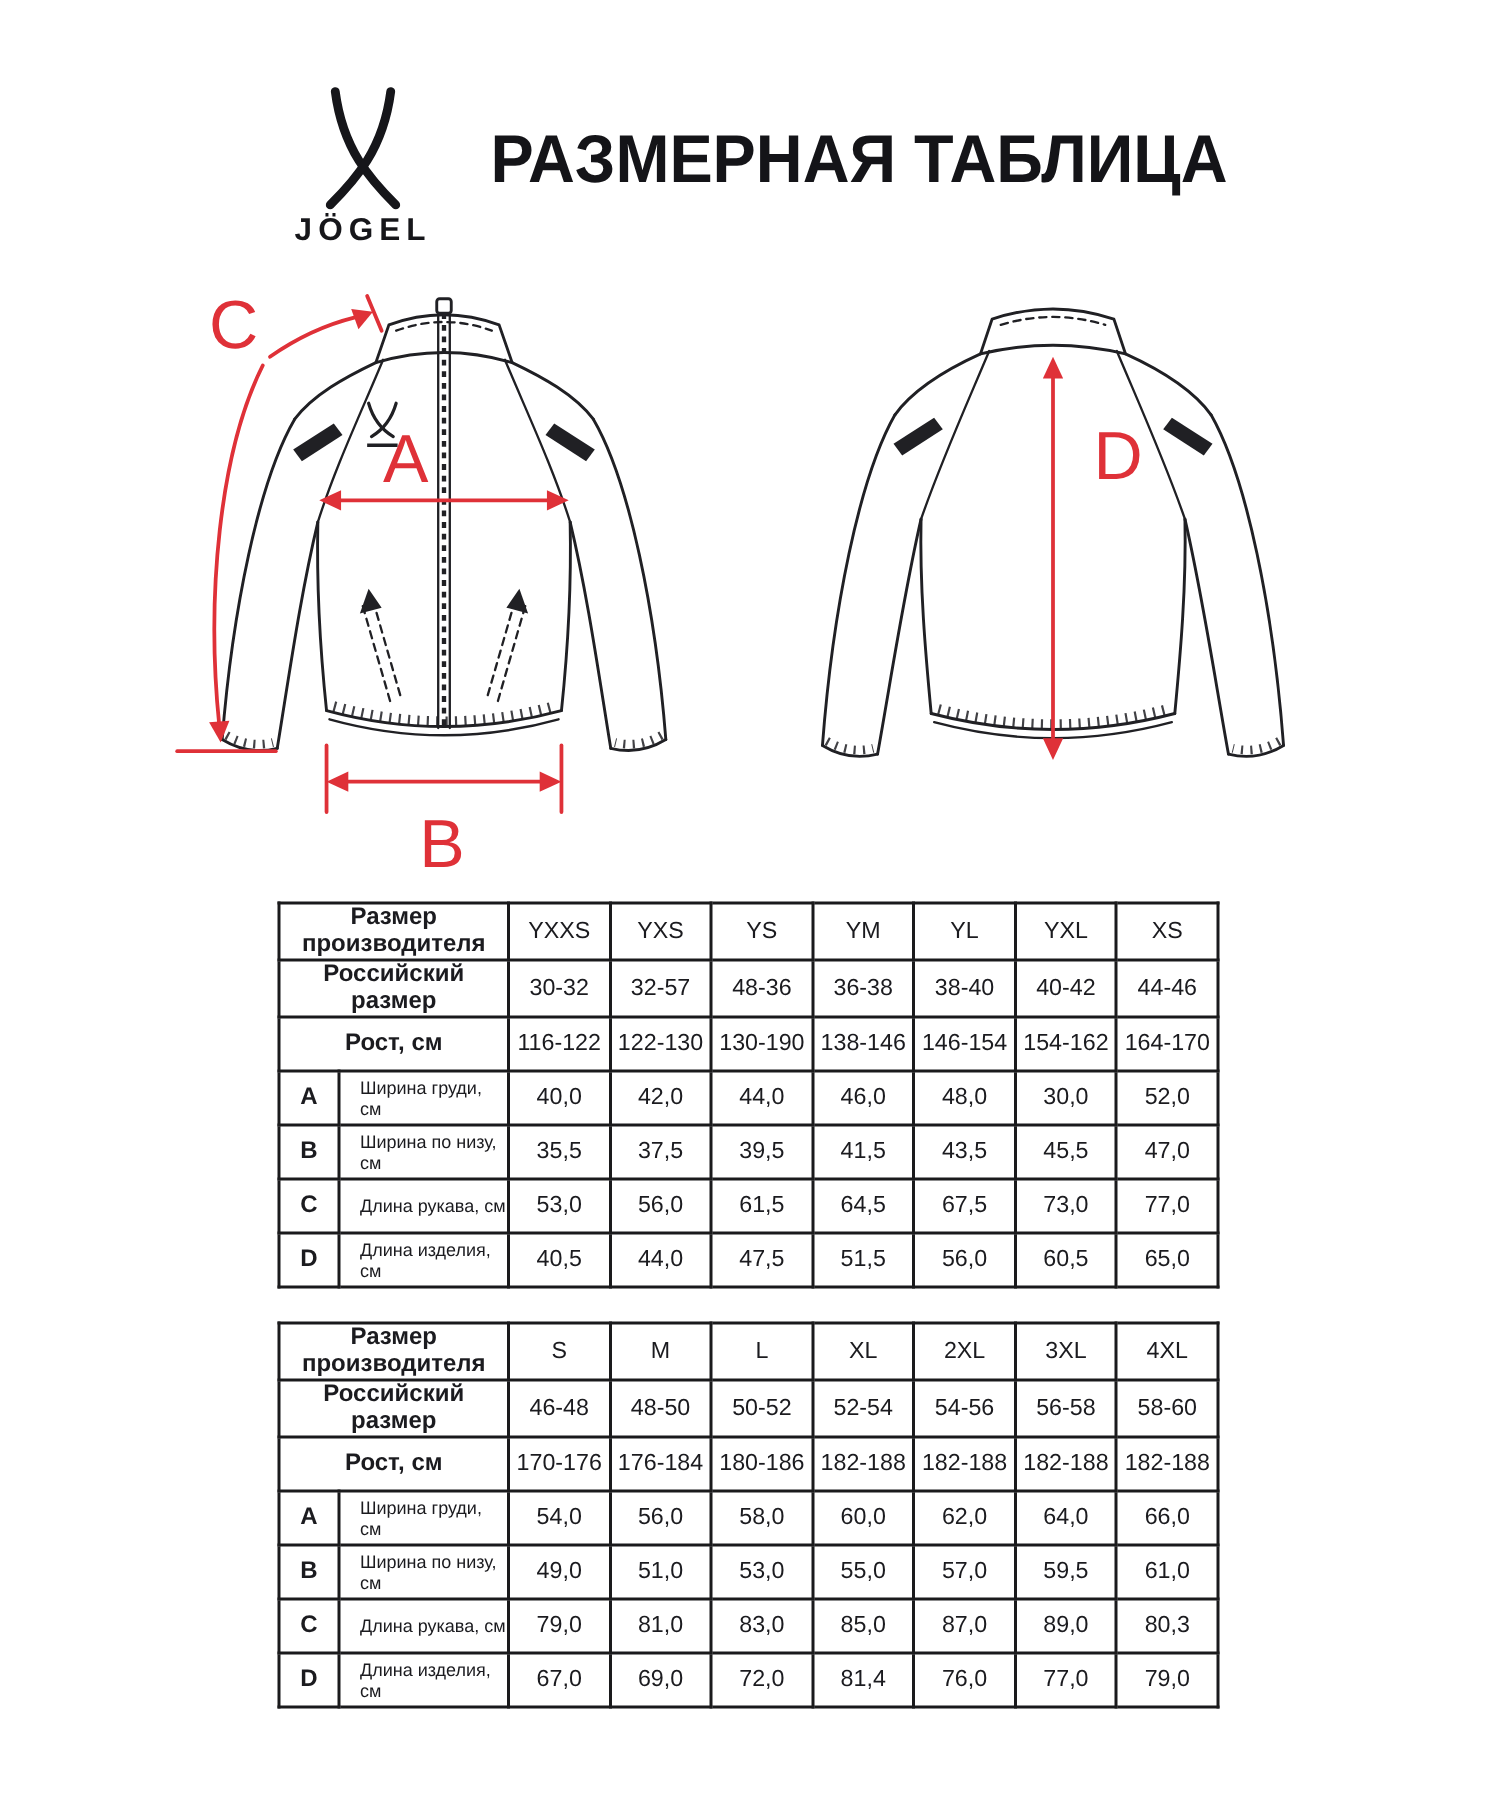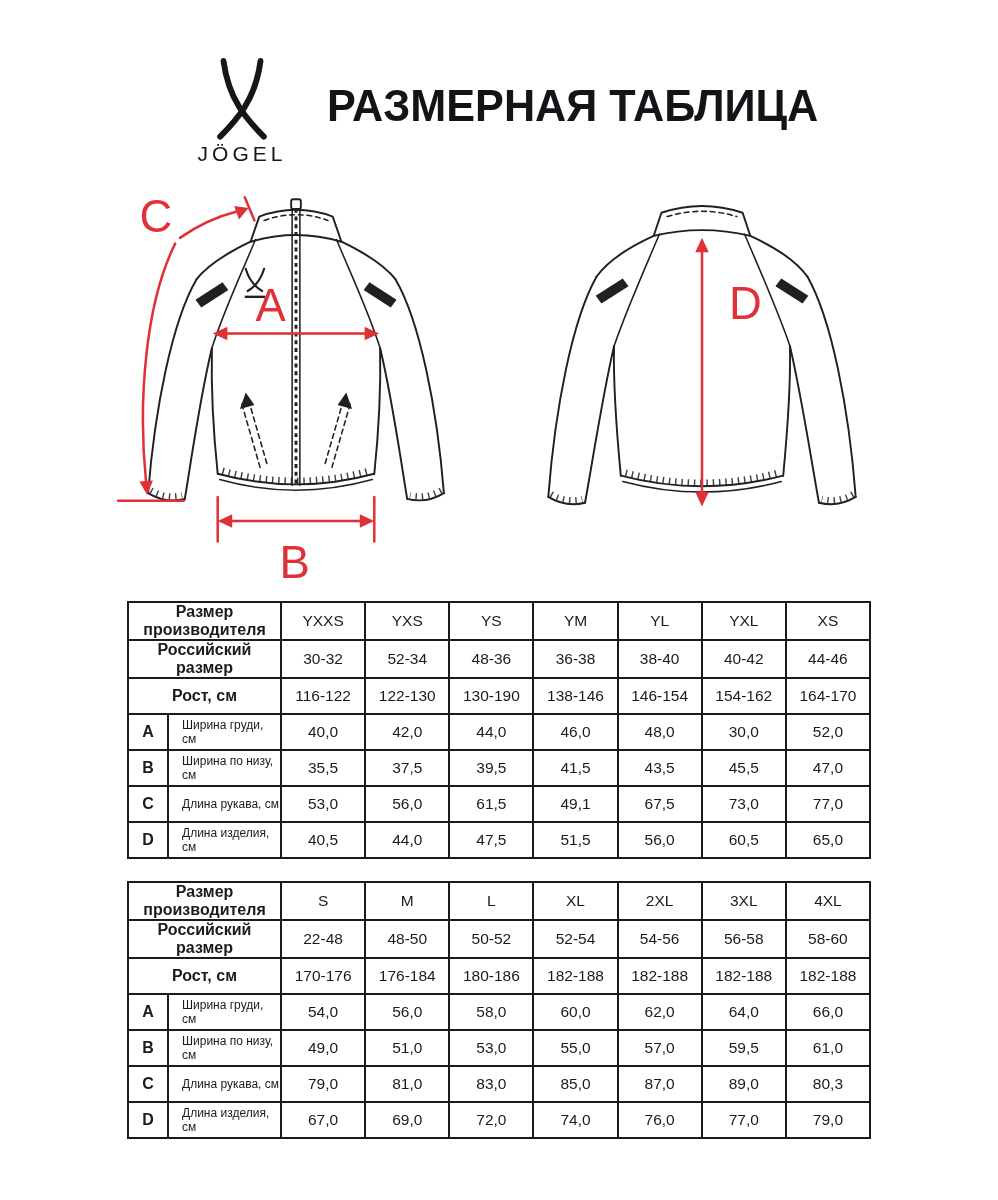--- a/index.html
+++ b/index.html
@@ -13,21 +13,21 @@
   }
   
   .header{
     display:flex;align-items:center;
     padding:52px 0 0 183px;
     height:118px;
   }
   .logo{width:118px;display:flex;flex-direction:column;align-items:center;}
   .logo svg{display:block;}
   .logo-word{
-    font-weight:400;font-size:21px;letter-spacing:4px;
+    font-weight:700;font-size:21px;letter-spacing:4px;
     color:#16161a;margin-top:2px;
   }
   .page-title{
     font-size:45px;font-weight:700;color:#141418;
     letter-spacing:0px;margin:0 0 10px 26px;
     transform:scaleX(.96);transform-origin:left center;
     white-space:nowrap;
   }
   
   .diagrams{
@@ -43,21 +43,21 @@
   .patch{fill:#202024;stroke:none;}
   .red-line{stroke:var(--arrow);stroke-width:2.6;fill:none;stroke-linecap:round;}
   .red-fill{fill:var(--arrow);stroke:none;}
   .red-letter{
     fill:var(--arrow);
     font-family:"Liberation Sans", sans-serif;
     font-size:47px;font-weight:400;
   }
   
   .size-table{
-    width:744px;margin:0 auto;
+    width:628px;margin:0 auto;
     border-collapse:collapse;table-layout:fixed;
   }
   .tbl-1{margin-top:17px;}
   .tbl-2{margin-top:22px;}
   .size-table col.c-letter{width:40px;}
   .size-table col.c-label{width:113px;}
   .size-table th,.size-table td{
     border:2px solid #1a1a1c;
     height:34px;padding:0;
     text-align:center;vertical-align:middle;
@@ -223,21 +223,21 @@
           <td>YXS</td>
           <td>YS</td>
           <td>YM</td>
           <td>YL</td>
           <td>YXL</td>
           <td>XS</td>
         </tr>
         <tr>
           <th class="hlabel" colspan="2">Российский размер</th>
           <td>30-32</td>
-          <td>52-34</td>
+          <td>32-57</td>
           <td>48-36</td>
           <td>36-38</td>
           <td>38-40</td>
           <td>40-42</td>
           <td>44-46</td>
         </tr>
         <tr>
           <th class="hlabel" colspan="2">Рост, см</th>
           <td>116-122</td>
           <td>122-130</td>
@@ -268,21 +268,21 @@
           <td>43,5</td>
           <td>45,5</td>
           <td>47,0</td>
         </tr>
         <tr>
           <th class="letter">C</th>
           <th class="mlabel">Длина рукава, см</th>
           <td>53,0</td>
           <td>56,0</td>
           <td>61,5</td>
-          <td>49,1</td>
+          <td>64,5</td>
           <td>67,5</td>
           <td>73,0</td>
           <td>77,0</td>
         </tr>
         <tr>
           <th class="letter">D</th>
           <th class="mlabel">Длина изделия, см</th>
           <td>40,5</td>
           <td>44,0</td>
           <td>47,5</td>
@@ -312,21 +312,21 @@
           <td>S</td>
           <td>M</td>
           <td>L</td>
           <td>XL</td>
           <td>2XL</td>
           <td>3XL</td>
           <td>4XL</td>
         </tr>
         <tr>
           <th class="hlabel" colspan="2">Российский размер</th>
-          <td>22-48</td>
+          <td>46-48</td>
           <td>48-50</td>
           <td>50-52</td>
           <td>52-54</td>
           <td>54-56</td>
           <td>56-58</td>
           <td>58-60</td>
         </tr>
         <tr>
           <th class="hlabel" colspan="2">Рост, см</th>
           <td>170-176</td>
@@ -369,21 +369,21 @@
           <td>87,0</td>
           <td>89,0</td>
           <td>80,3</td>
         </tr>
         <tr>
           <th class="letter">D</th>
           <th class="mlabel">Длина изделия, см</th>
           <td>67,0</td>
           <td>69,0</td>
           <td>72,0</td>
-          <td>74,0</td>
+          <td>81,4</td>
           <td>76,0</td>
           <td>77,0</td>
           <td>79,0</td>
         </tr>
       </tbody>
   </table>
 
 </div>
 
 </body></html>

